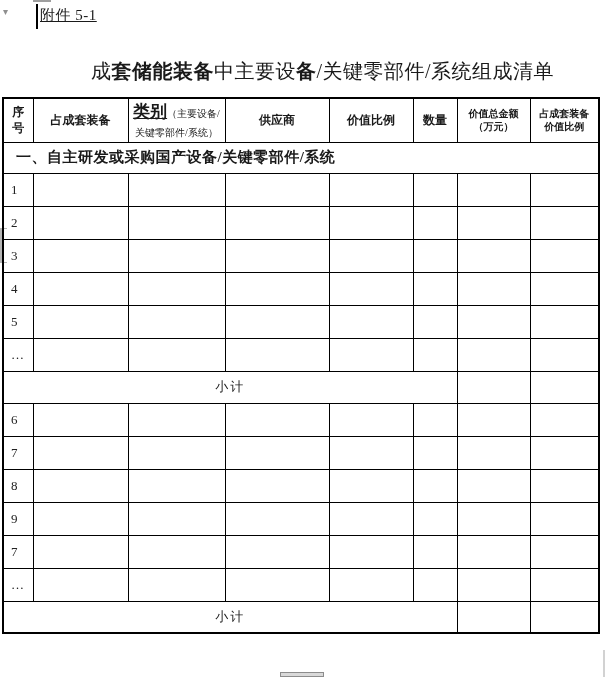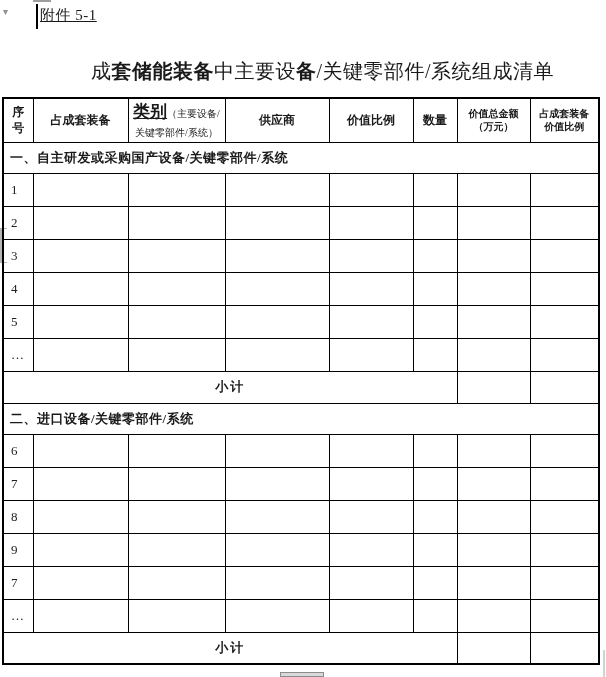--- a/index.html
+++ b/index.html
@@ -24,30 +24,30 @@
                font-size:20px; letter-spacing:0.5px; white-space:nowrap; }
   .doc-title .b { font-weight:bold; }
 
   table.main { position:absolute; left:2px; top:97px; width:597px;
                border-collapse:collapse; table-layout:fixed;
                border:2px solid #000; }
   table.main td { border:1px solid #000; vertical-align:middle; font-size:13px; overflow:hidden; }
 
   tr.r-head td { height:44px; text-align:center; font-weight:bold; font-size:12px; line-height:1.35; }
   tr.r-head td.small { font-size:10px; }
-  tr.r-sec  td { height:31px; font-weight:bold; font-size:13px; padding-left:6px; letter-spacing:0.5px; }
+  tr.r-sec  td { height:31px; font-weight:bold; font-size:15px; padding-left:12px; letter-spacing:0.5px; }
   tr.r-data td { height:33px; }
   tr.r-sub  td { height:32px; }
 
   .pre { white-space:pre-line; }
   .cat-main { font-weight:bold; font-size:17px;text-decoration:underline; }
   .cat-sub  { font-weight:normal; font-size:10px;text-align:center; }
 
   td.c-no { padding-left:7px; font-size:13px; color:#222; }
-  td.subtotal { text-align:center; font-weight:bold; font-size:13px; letter-spacing:2px; }
+  td.subtotal { text-align:center; font-weight:normal; font-size:13px; letter-spacing:2px; }
 </style>
 </head>
 <body>
 
 <span class="collapse-tri">▾</span>
 <div class="top-edge-bar"></div>
 <div class="text-cursor"></div>
 <div class="margin-bracket"></div>
 <div class="bottom-bar"></div>
 <div class="right-edge-mark"></div>
@@ -148,23 +148,20 @@
         <td></td>
         <td></td>
   </tr>
 
   <tr class="r-sub">
     <td colspan="6" class="subtotal">小计</td>
     <td></td>
     <td></td>
   </tr>
 
-  <tr class="r-sec">
-    <td colspan="8">二、进口设备/关键零部件/系统</td>
-  </tr>
 
   <tr class="r-data">
     <td class="c-no">6</td>
     <td></td>
         <td></td>
         <td></td>
         <td></td>
         <td></td>
         <td></td>
         <td></td>

